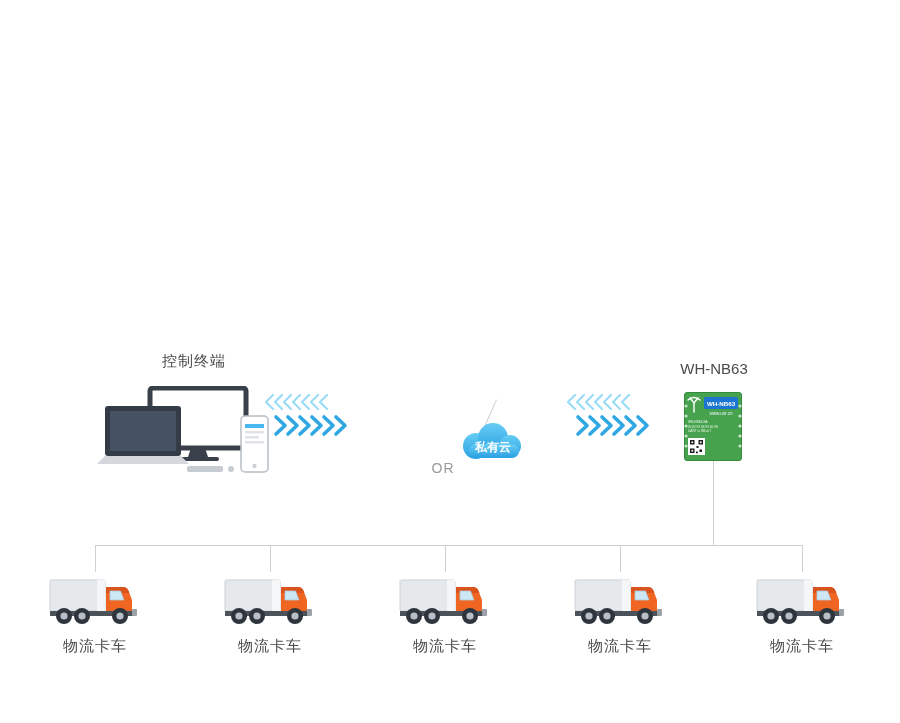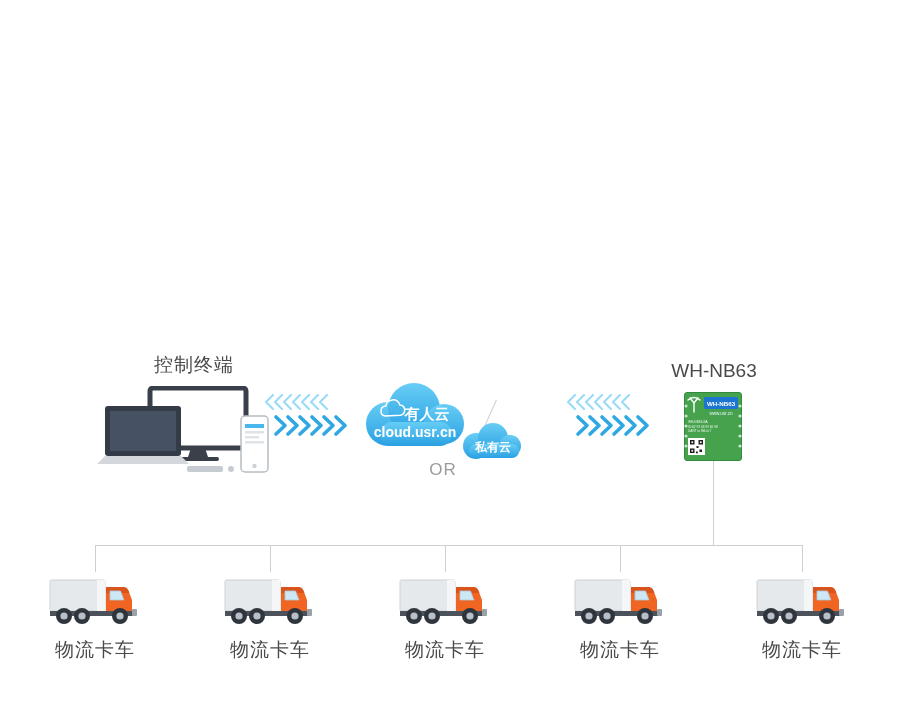--- a/index.html
+++ b/index.html
@@ -2,24 +2,24 @@
 <html><head>
 <meta charset="utf-8">
 <style>
   html,body{margin:0;padding:0;background:#fff;}
   .canvas{
     position:relative;width:900px;height:723px;background:#ffffff;overflow:hidden;
     font-family:"Liberation Sans", sans-serif;
   }
   .abs{position:absolute;}
   .label{
-    font-size:19px;color:#4a4a4a;text-align:center;letter-spacing:1px;
+    font-size:15px;color:#4a4a4a;text-align:center;letter-spacing:1px;
   }
   .or{
-    font-size:17px;color:#9b9b9b;text-align:center;letter-spacing:1px;
+    font-size:14px;color:#9b9b9b;text-align:center;letter-spacing:1px;
   }
   .line{background:#cfcfcf;}
   svg text{font-family:"Liberation Sans", sans-serif;}
 </style>
 </head>
 <body>
 
 <div class="canvas">
 
   <svg width="0" height="0" style="position:absolute" aria-hidden="true">
@@ -77,33 +77,20 @@
         <use href="#chev-big" x="12" y="23"></use>
           <use href="#chev-big" x="24" y="23"></use>
         <use href="#chev-big" x="36" y="23"></use>
           <use href="#chev-big" x="48" y="23"></use>
         <use href="#chev-big" x="60" y="23"></use>
           <use href="#chev-big" x="72" y="23"></use>
       </g>
     </svg>
   </div>
 
-  <div class="abs" style="left:352px;top:376px;">
-    <svg width="125" height="85" viewBox="0 0 125 85">
-      <g fill="url(#cloudGrad)">
-        <circle cx="36" cy="48" r="22"></circle>
-        <circle cx="62" cy="33" r="26"></circle>
-        <circle cx="92" cy="48" r="20"></circle>
-        <rect x="28" y="46" width="72" height="24" rx="12"></rect>
-      </g>
-      <path d="M33,40 a5,5 0 0 1 0.8,-9.9 a7.2,7.2 0 0 1 14,-1.2 a5.2,5.2 0 0 1 0.6,10.3 z" fill="none" stroke="#ffffff" stroke-width="1.5" stroke-linejoin="round"></path>
-      <text x="75" y="43" font-size="15" font-weight="bold" fill="#ffffff" text-anchor="middle">有人云</text>
-      <text x="63" y="61" font-size="14" font-weight="bold" fill="#ffffff" text-anchor="middle">cloud.usr.cn</text>
-    </svg>
-  </div>
 
   <div class="abs line" style="left:483px;top:397px;width:1px;height:64px;transform:rotate(24deg);"></div>
   <div class="abs or" style="left:428px;top:460px;width:30px;">OR</div>
 
   <div class="abs" style="left:456px;top:414px;">
     <svg width="74" height="50" viewBox="0 0 74 50">
       <g fill="url(#cloudGrad)">
         <circle cx="20" cy="32" r="13"></circle>
         <circle cx="37" cy="24" r="15"></circle>
         <circle cx="54" cy="32" r="11"></circle>

